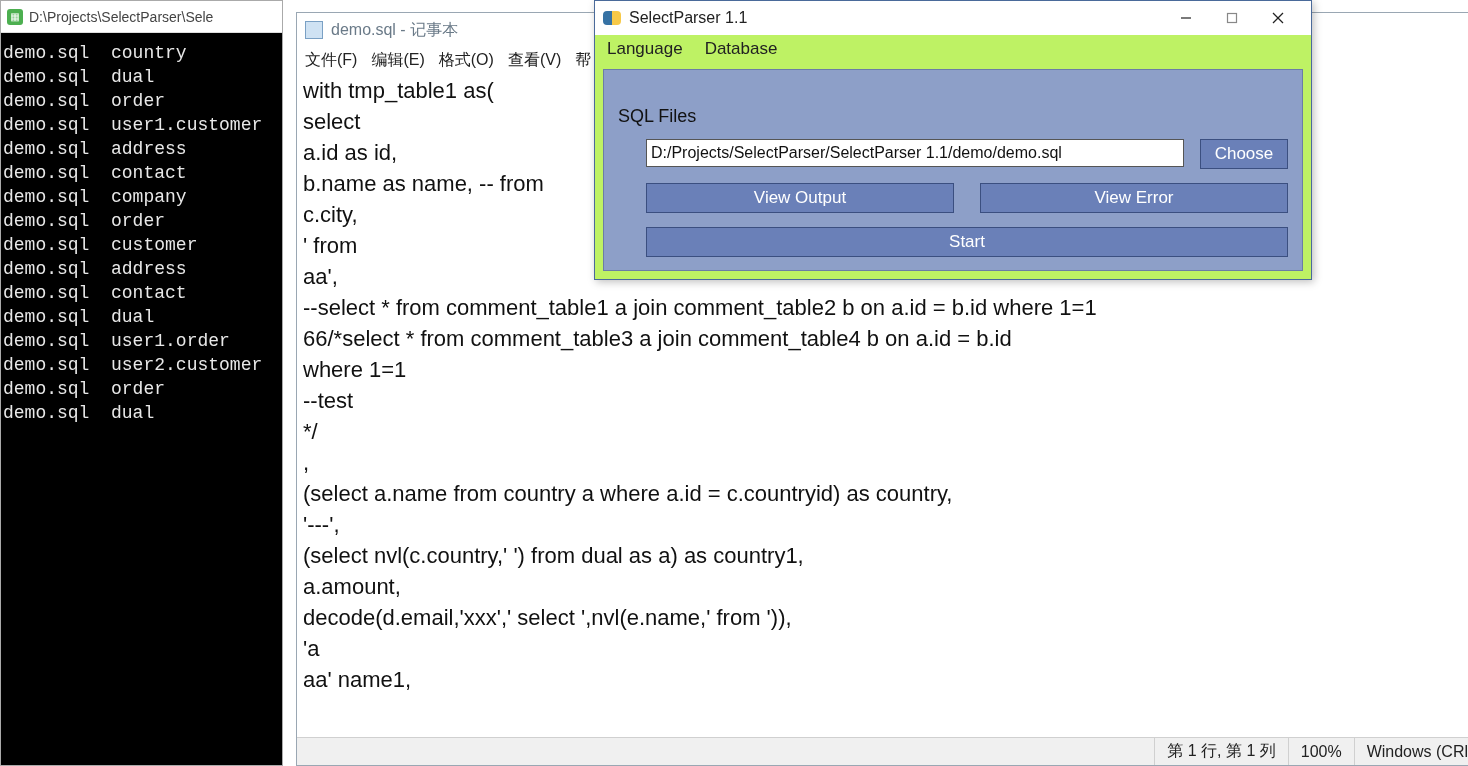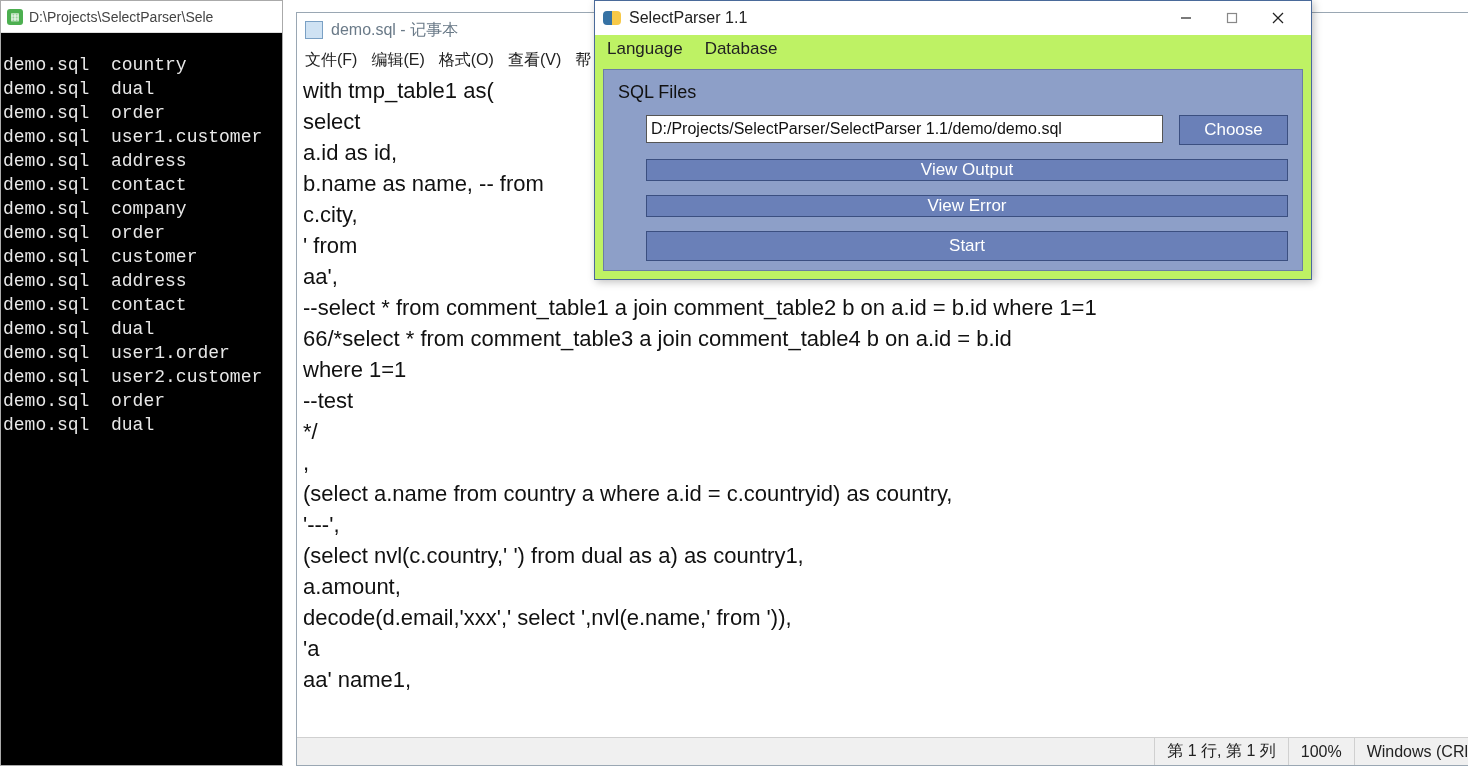--- a/index.html
+++ b/index.html
@@ -42,21 +42,21 @@
   justify-content: center;
   font-size: 10px;
   color: #fff;
 }
 .terminal-body {
   background: #000;
   color: #e8e8e8;
   font-family: "NSimSun", "SimSun", "Courier New", monospace;
   font-size: 18px;
   line-height: 24px;
-  padding: 20px 2px;
+  padding: 8px 2px;
   height: calc(100% - 32px);
   white-space: pre;
   overflow: hidden;
 }
 .terminal-body .row { display: block; }
 
 
 .notepad-window {
   position: absolute;
   left: 296px;
@@ -185,20 +185,21 @@
   margin: 6px 8px 8px 8px;
   background: #8d9fc8;
   border: 1px solid #6b7da6;
   padding: 12px 14px 16px 14px;
   height: 202px;
 }
 .parser-body-label {
   font-size: 18px;
   color: #111;
   margin-bottom: 12px;
+  margin-top: 24px;
 }
 .parser-row {
   display: flex;
   gap: 16px;
   margin-bottom: 14px;
   margin-left: 28px;
 }
 .parser-input {
   flex: 1;
   height: 28px;
@@ -213,24 +214,24 @@
   background: #6a80b8;
   border: 1px solid #3b4f80;
   color: #fff;
   font-size: 17px;
   height: 30px;
   display: flex;
   align-items: center;
   justify-content: center;
   cursor: default;
 }
-.parser-btn.choose { width: 109px; }
+.parser-btn.choose { width: 88px; }
 .parser-btn.half { flex: 1; }
 .parser-btn.full { width: 100%; }
-.parser-row.two { gap: 14px; flex-direction: column; }
+.parser-row.two { gap: 26px; }
 </style>
 </head>
 <body>
 
 <div class="terminal-window">
   <div class="terminal-titlebar">
     <span class="icon">▦</span>
     <span>D:\Projects\SelectParser\Sele</span>
   </div>
   <div class="terminal-body" id="term-body"><span class="row">demo.sql  country</span><span class="row">demo.sql  dual</span><span class="row">demo.sql  order</span><span class="row">demo.sql  user1.customer</span><span class="row">demo.sql  address</span><span class="row">demo.sql  contact</span><span class="row">demo.sql  company</span><span class="row">demo.sql  order</span><span class="row">demo.sql  customer</span><span class="row">demo.sql  address</span><span class="row">demo.sql  contact</span><span class="row">demo.sql  dual</span><span class="row">demo.sql  user1.order</span><span class="row">demo.sql  user2.customer</span><span class="row">demo.sql  order</span><span class="row">demo.sql  dual</span></div>

